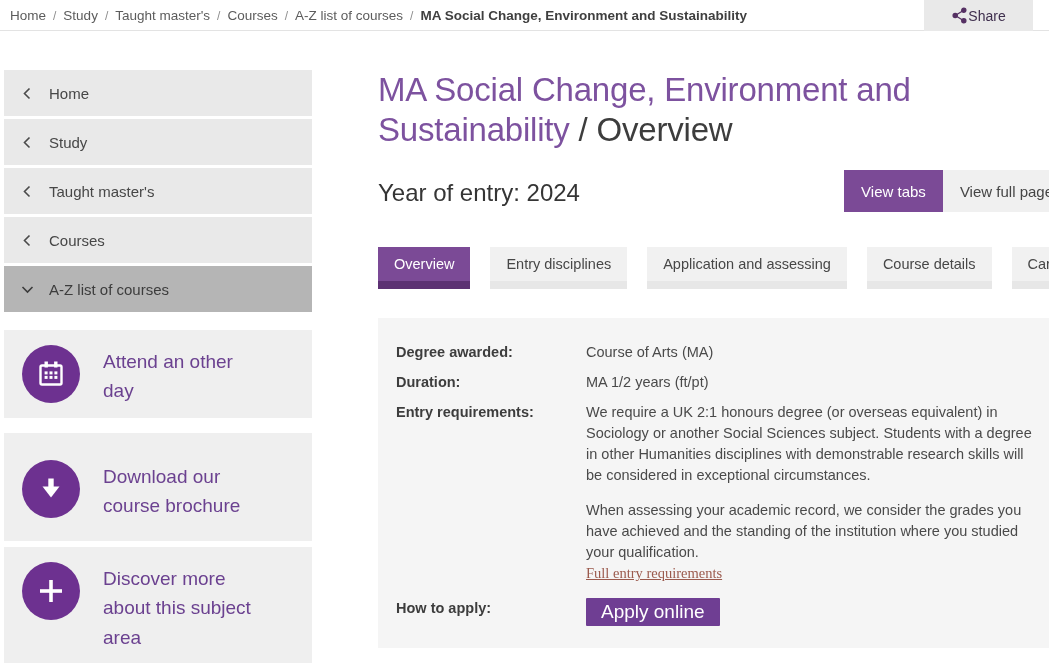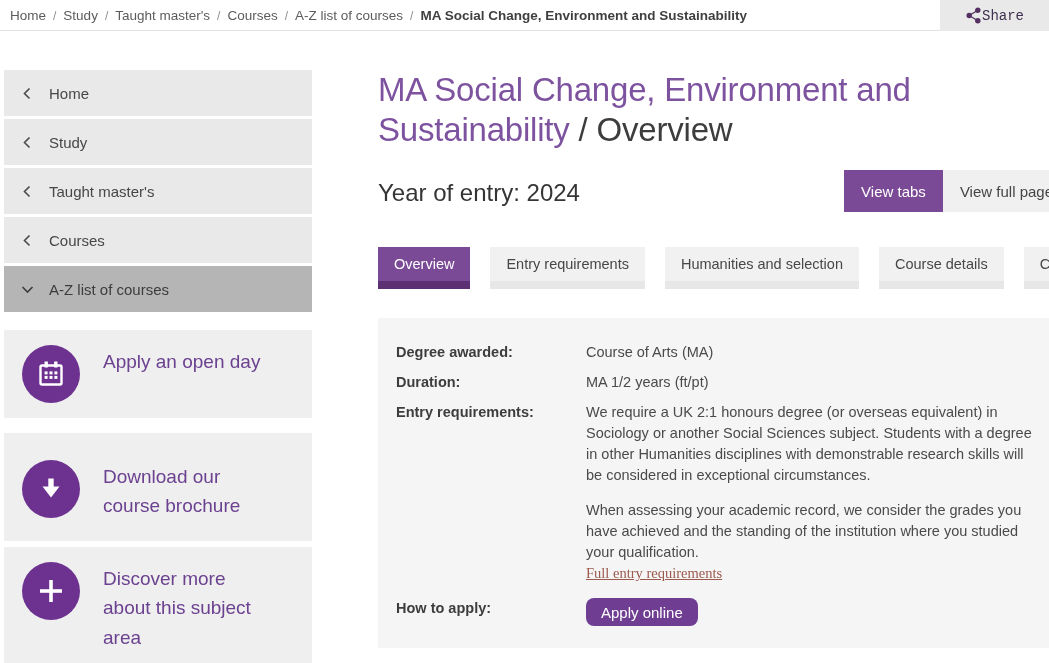--- a/index.html
+++ b/index.html
@@ -8,24 +8,24 @@
 
   
   .topbar { position:absolute; left:0; top:0; width:1049px; height:31px;
             border-bottom:1px solid #e3e3e3; background:#fff; }
   .breadcrumb { position:absolute; left:10px; top:0; height:31px;
                 display:flex; align-items:center; font-size:13.5px; color:#5c5c5c;
                 white-space:nowrap; }
   .crumb { color:#5c5c5c; text-decoration:none; cursor:pointer; }
   .sep { color:#8f8f8f; margin:0 7px; font-size:12px; }
   .crumb.current { color:#3f3f3f; font-weight:700; }
-  .share-btn { position:absolute; right:0; top:0; width:109px; height:31px;
+  .share-btn { position:absolute; right:16px; top:0; width:109px; height:31px;
                background:#e9e9e9; border:none; display:flex; align-items:center;
                justify-content:center; gap:0; cursor:pointer;
-               font-family:Liberation Mono, monospace; font-size:14px; color:#3f2f4e; }
+               font-family:Liberation Sans, sans-serif; font-size:14px; color:#3f2f4e; }
 
   
   .sidebar { position:absolute; left:4px; top:70px; width:308px; }
   .nav-item { height:46px; margin-bottom:3px; background:#e9e9e9;
               display:flex; align-items:center; gap:15px; padding-left:17px;
               font-size:15px; color:#474747; cursor:pointer; text-decoration:none; }
   .nav-item.active { background:#b5b5b5; color:#3c3c3c; }
   .nav-gap { height:15px; }
   .promo { background:#efefef; padding:15px 18px; display:flex; gap:23px;
            align-items:flex-start; cursor:pointer; text-decoration:none; }
@@ -61,21 +61,21 @@
            background:#f5f5f5; padding:24px 18px 0 18px; overflow:hidden; }
   .frow { display:flex; margin-bottom:9px; }
   .flabel { width:190px; flex:none; font-size:14.5px; font-weight:700;
             color:#3d3d3d; line-height:21px; }
   .fvalue { width:446px; font-size:14.5px; color:#4a4a4a; line-height:21px; }
   .fvalue p + p { margin-top:14px; }
   .req-link { display:inline-block; color:#9b5a4d; text-decoration:underline;
               cursor:pointer; font-size:14.5px; line-height:21px;font-family:Liberation Serif, serif; }
   .apply-row { margin-top:14px; }
   .btn-apply { height:28px; padding:0 15px; background:#6f3e93; color:#fff;
-               border:none; border-radius:8px; font-family:inherit; font-size:15px;
+               border:none; border-radius:1px; font-family:inherit; font-size:19px;
                cursor:pointer; }
 </style>
 </head>
 <body>
 
 <div class="topbar">
   <nav class="breadcrumb">
     <a class="crumb">Home</a>
     <span class="sep">/</span>
     <a class="crumb">Study</a>
@@ -145,21 +145,21 @@
         <g fill="#fff">
           <rect x="8.6" y="12.4" width="3" height="3"></rect>
             <rect x="13.5" y="12.4" width="3" height="3"></rect>
             <rect x="18.4" y="12.4" width="3" height="3"></rect>
           <rect x="8.6" y="16.9" width="3" height="3"></rect>
             <rect x="13.5" y="16.9" width="3" height="3"></rect>
             <rect x="18.4" y="16.9" width="3" height="3"></rect>
         </g>
       </svg>
     </span>
-    <span class="promo-label">Apply an open day</span>
+    <span class="promo-label">Attend an other day</span>
   </a>
 
   <a class="promo p2">
     <span class="circle">
       <svg width="30" height="30" viewBox="0 0 30 30">
         <rect x="12.3" y="4.5" width="5.4" height="10" fill="#fff"></rect>
         <polygon points="6.5,12.5 23.5,12.5 15,23.5" fill="#fff"></polygon>
       </svg>
     </span>
     <span class="promo-label">Download our course brochure</span>
@@ -183,22 +183,22 @@
   <div class="year-row">
     <div class="year-label">Year of entry: 2024</div>
     <div class="toggle-group">
       <button class="btn-viewtabs">View tabs</button>
       <button class="btn-viewfull">View full page</button>
     </div>
   </div>
 
   <div class="tabs">
     <div class="tab active">Overview</div>
-    <div class="tab">Entry requirements</div>
-    <div class="tab">Humanities and selection</div>
+    <div class="tab">Entry disciplines</div>
+    <div class="tab">Application and assessing</div>
     <div class="tab">Course details</div>
     <div class="tab">Careers</div>
   </div>
 
   <div class="panel">
     <div class="frow">
       <div class="flabel">Degree awarded:</div>
       <div class="fvalue">Course of Arts (MA)</div>
     </div>
     <div class="frow">

